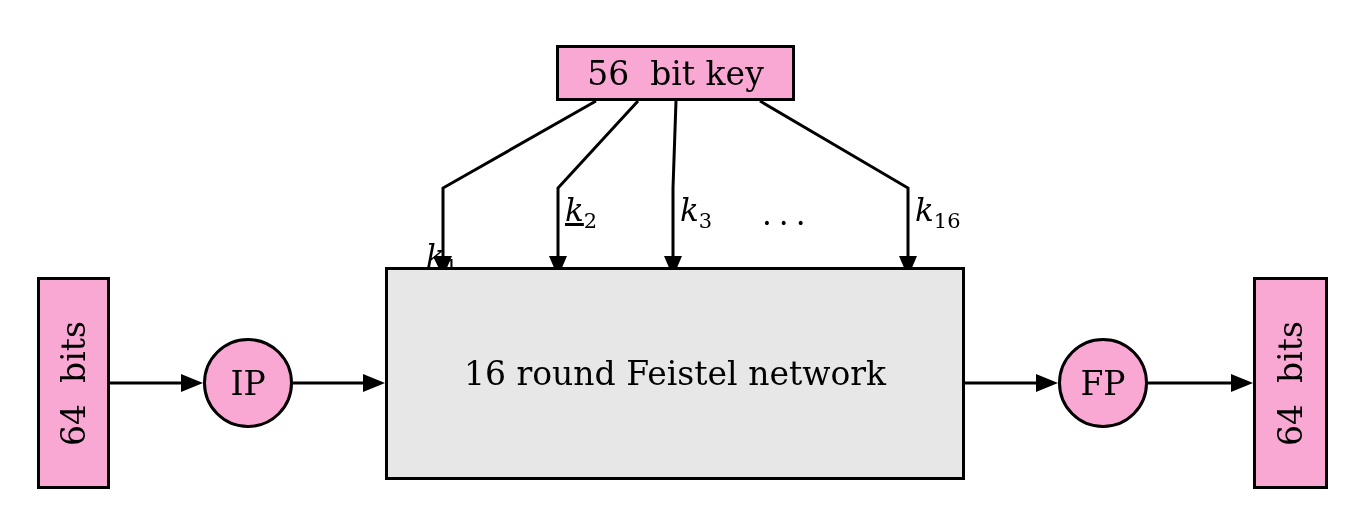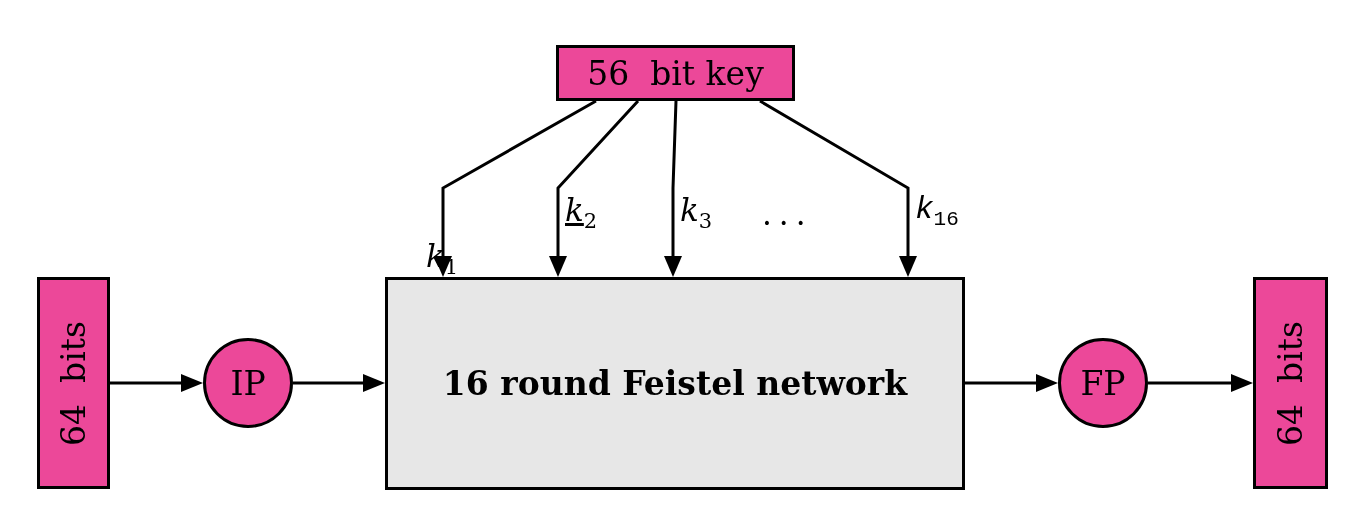--- a/index.html
+++ b/index.html
@@ -25,21 +25,21 @@
     stroke-width: 3;
   }
   svg.wires polygon {
     fill: #000000;
     stroke: none;
   }
 
   .box {
     position: absolute;
     border: 3px solid #000000;
-    background: #ec4899;
+    background: #f9a8d4;
     display: flex;
     align-items: center;
     justify-content: center;
     font-size: 33px;
   }
   .feistel { background: #e7e7e7; }
   .circle { border-radius: 50%; }
 
   .label { white-space: pre; }
   .vlabel { transform: rotate(-90deg); white-space: pre; }
@@ -111,23 +111,23 @@
   </div>
 
   <span class="klabel" style="left:426px; top:192px;margin-top:46px;"><i>k</i><sub>1</sub></span>
 
   <span class="klabel" style="left:565px; top:192px;text-decoration:underline;"><i>k</i><sub>2</sub></span>
 
   <span class="klabel" style="left:680px; top:192px;text-align:center;"><i>k</i><sub>3</sub></span>
 
   <span class="dots" style="left:762px; top:196px;">...</span>
 
-  <span class="klabel" style="left:915px; top:192px;font-family:Liberation Mono, monospace;"><i>k</i><sub>16</sub></span>
+  <span class="klabel" style="left:915px; top:192px;"><i>k</i><sub>16</sub></span>
 
-  <div class="box feistel" style="left:385px; top:277px; width:580px; height:213px;font-weight:bold;">
+  <div class="box feistel" style="left:385px; top:267px; width:580px; height:213px;">
     <span class="label">16 round Feistel network</span>
   </div>
 
   <div class="box" style="left:37px; top:277px; width:73px; height:212px;">
     <span class="vlabel">64  bits</span>
   </div>
 
   <div class="box circle" style="left:203px; top:338px; width:90px; height:90px;align-items:center;">
     <span class="label">IP</span>
   </div>

